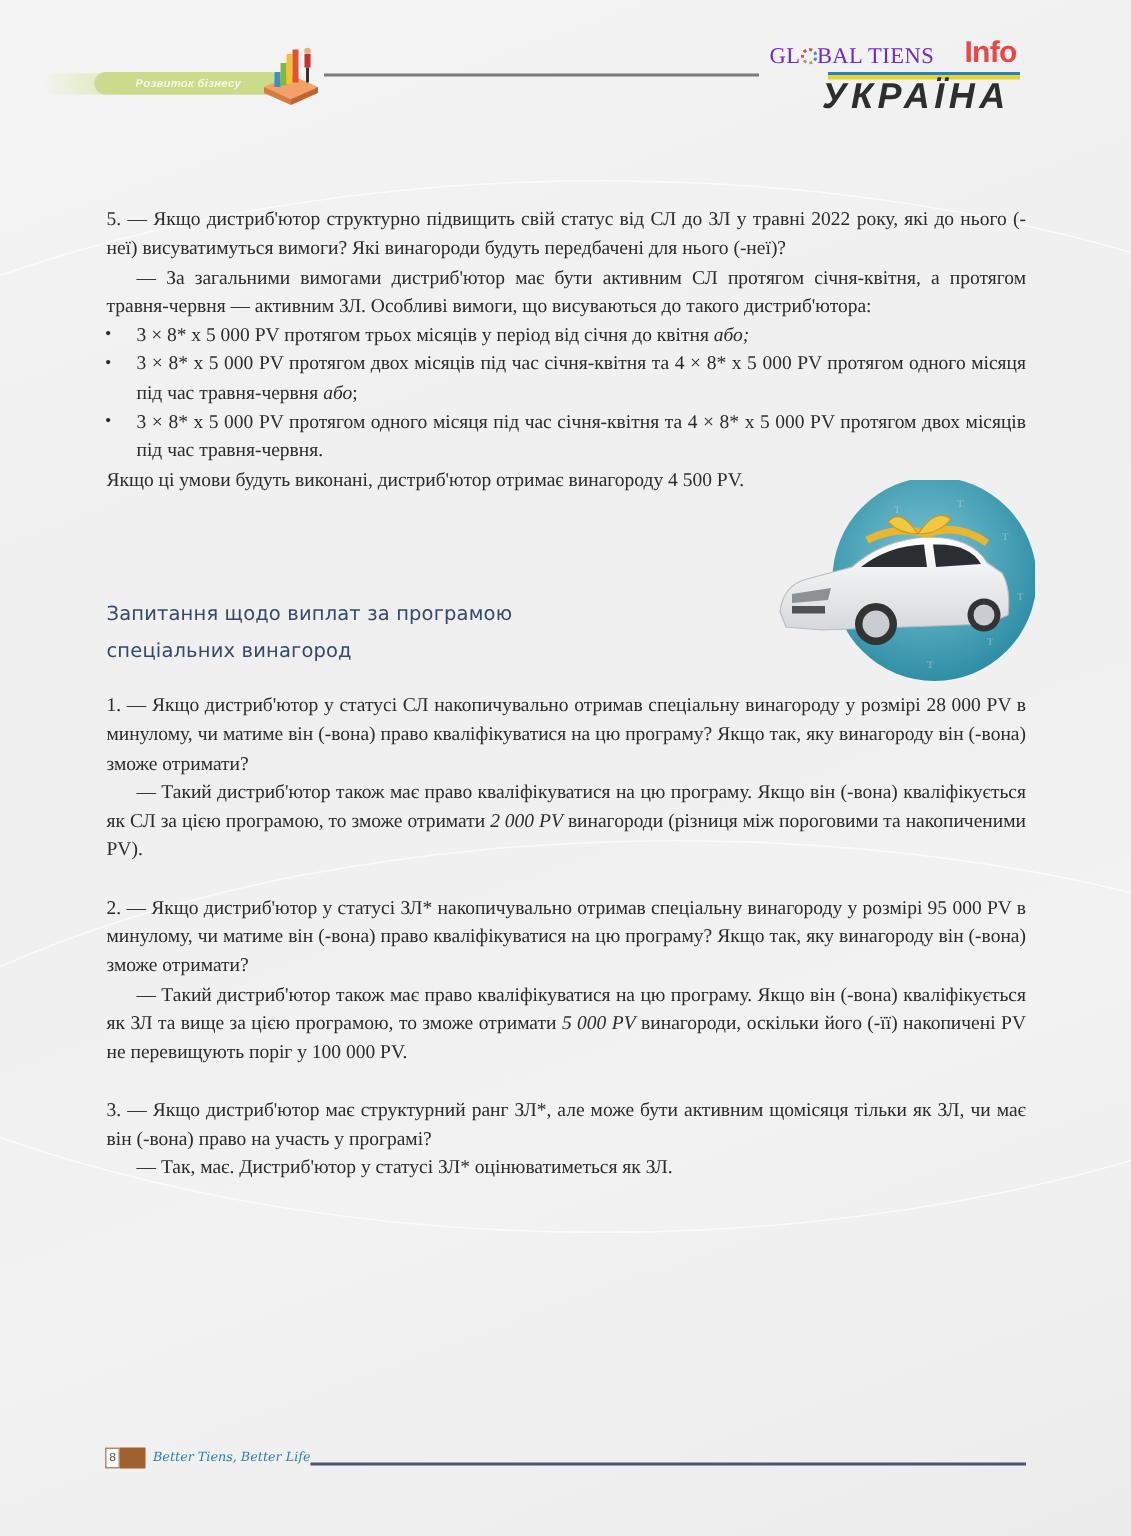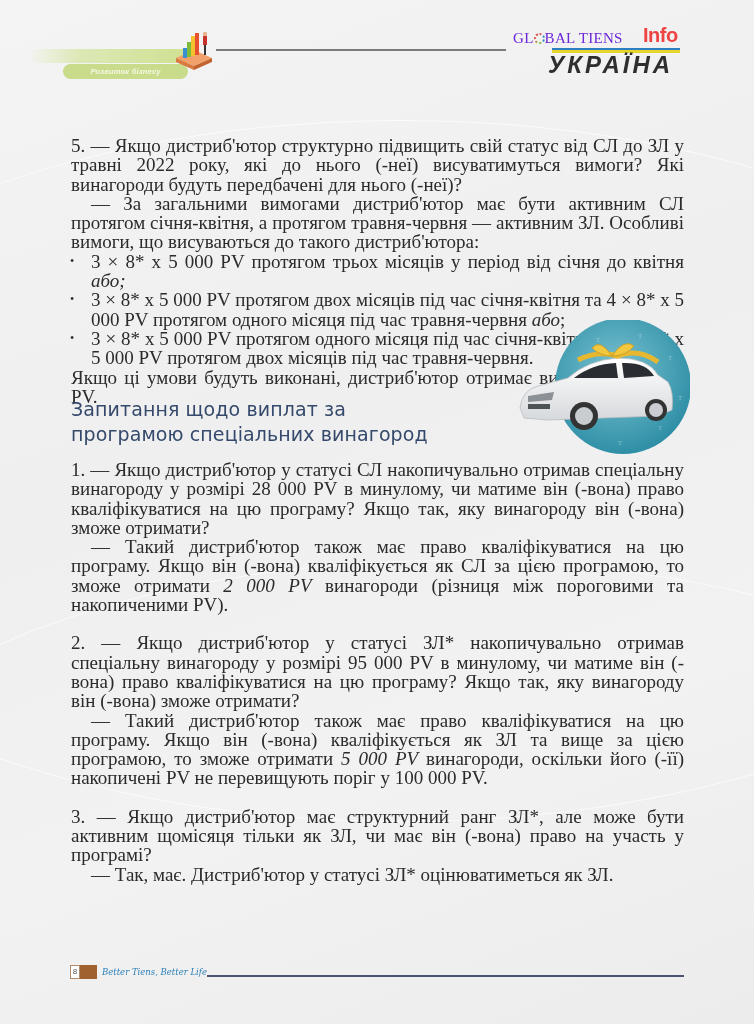--- a/index.html
+++ b/index.html
@@ -17,21 +17,21 @@
   .header { position: absolute; left: 0; top: 0; width: 754px; height: 90px; }
   .tab-glow {
     position: absolute; left: 28px; top: 49px; width: 170px; height: 14px;
     background: linear-gradient(90deg, rgba(205,225,140,0) 0%, rgba(205,225,140,0.6) 30%, #cfe08f 100%);
     border-radius: 7px;
   }
   .tab-pill {
     position: absolute; left: 63px; top: 48px; width: 125px; height: 15px;
     background: #c9dc8b; border-radius: 8px;
     color: #f4f8e4; font-family: "Liberation Sans", sans-serif; font-style: italic; font-weight: bold;
-    font-size: 7.5px; line-height: 15px; text-align: center; letter-spacing: 0.2px; margin-top: 16px;
+    font-size: 7.5px; line-height: 15px; text-align: center; letter-spacing: 0.2px;
   }
   .chart-icon { position: absolute; left: 174px; top: 28px; width: 40px; height: 42px; }
   .header-line {
     position: absolute; left: 216px; top: 49px; width: 290px; height: 2px; background: #7b7b7b;
   }
   .logo { position: absolute; left: 508px; top: 24px; width: 180px; height: 56px; }
   .logo-top {
     position: absolute; left: 5px; top: 6px; font-family: "Liberation Serif", serif;
     font-size: 15px; color: #6d28d9; letter-spacing: 0.3px; white-space: nowrap;
   }
@@ -45,32 +45,32 @@
     font-weight: bold; font-size: 20px; color: #ef4444; letter-spacing: -0.5px; text-align: center;
   }
   .logo-bar-blue { position: absolute; left: 44px; top: 24px; width: 128px; height: 2px; background: #2d7fc1; }
   .logo-bar-yellow { position: absolute; left: 44px; top: 26px; width: 128px; height: 3px; background: #e6d52a; }
   .logo-ukraine {
     position: absolute; left: 40px; top: 27px; font-family: "Liberation Sans", sans-serif;
     font-weight: bold; font-style: italic; font-size: 24px; color: #2e2e2e; letter-spacing: 3px;
   }
 
   
-  .content { position: absolute; left: 71px; top: 136px; width: 613px; font-size: 19px; line-height: 19.3px; }
+  .content { position: absolute; left: 71px; top: 136px; width: 613px; font-size: 13px; line-height: 19.3px; }
   p { margin: 0; text-align: justify; }
   .indent { text-indent: 20px; }
   .bullets { margin: 0; padding: 0; list-style: none; }
   .bullets li { position: relative; padding-left: 20px; text-align: justify; }
   .bullets li::before { content: "•"; position: absolute; left: -1px; top: 0; font-size: 12px; }
   em { font-style: italic; }
   .gap { height: 19px; }
 
   .section-title {
     position: absolute; left: 71px; top: 397px; width: 360px;
-    font-family: "DejaVu Sans", "Liberation Sans", sans-serif; font-size: 19px; line-height: 25px;
+    font-family: "DejaVu Sans", "Liberation Sans", sans-serif; font-size: 13px; line-height: 25px;
     color: #34496b; letter-spacing: 0.1px;
   }
   .car-image { position: absolute; left: 508px; top: 320px; width: 182px; height: 135px; }
 
   
   .footer { position: absolute; left: 70px; top: 963px; width: 614px; height: 18px; }
   .page-num {
     position: absolute; left: 0; top: 2px; width: 8px; height: 12px;
     border: 1px solid #b08a6a; background: #fff; font-family: "Liberation Sans", sans-serif;
     font-size: 8px; line-height: 12px; text-align: center; color: #555;

